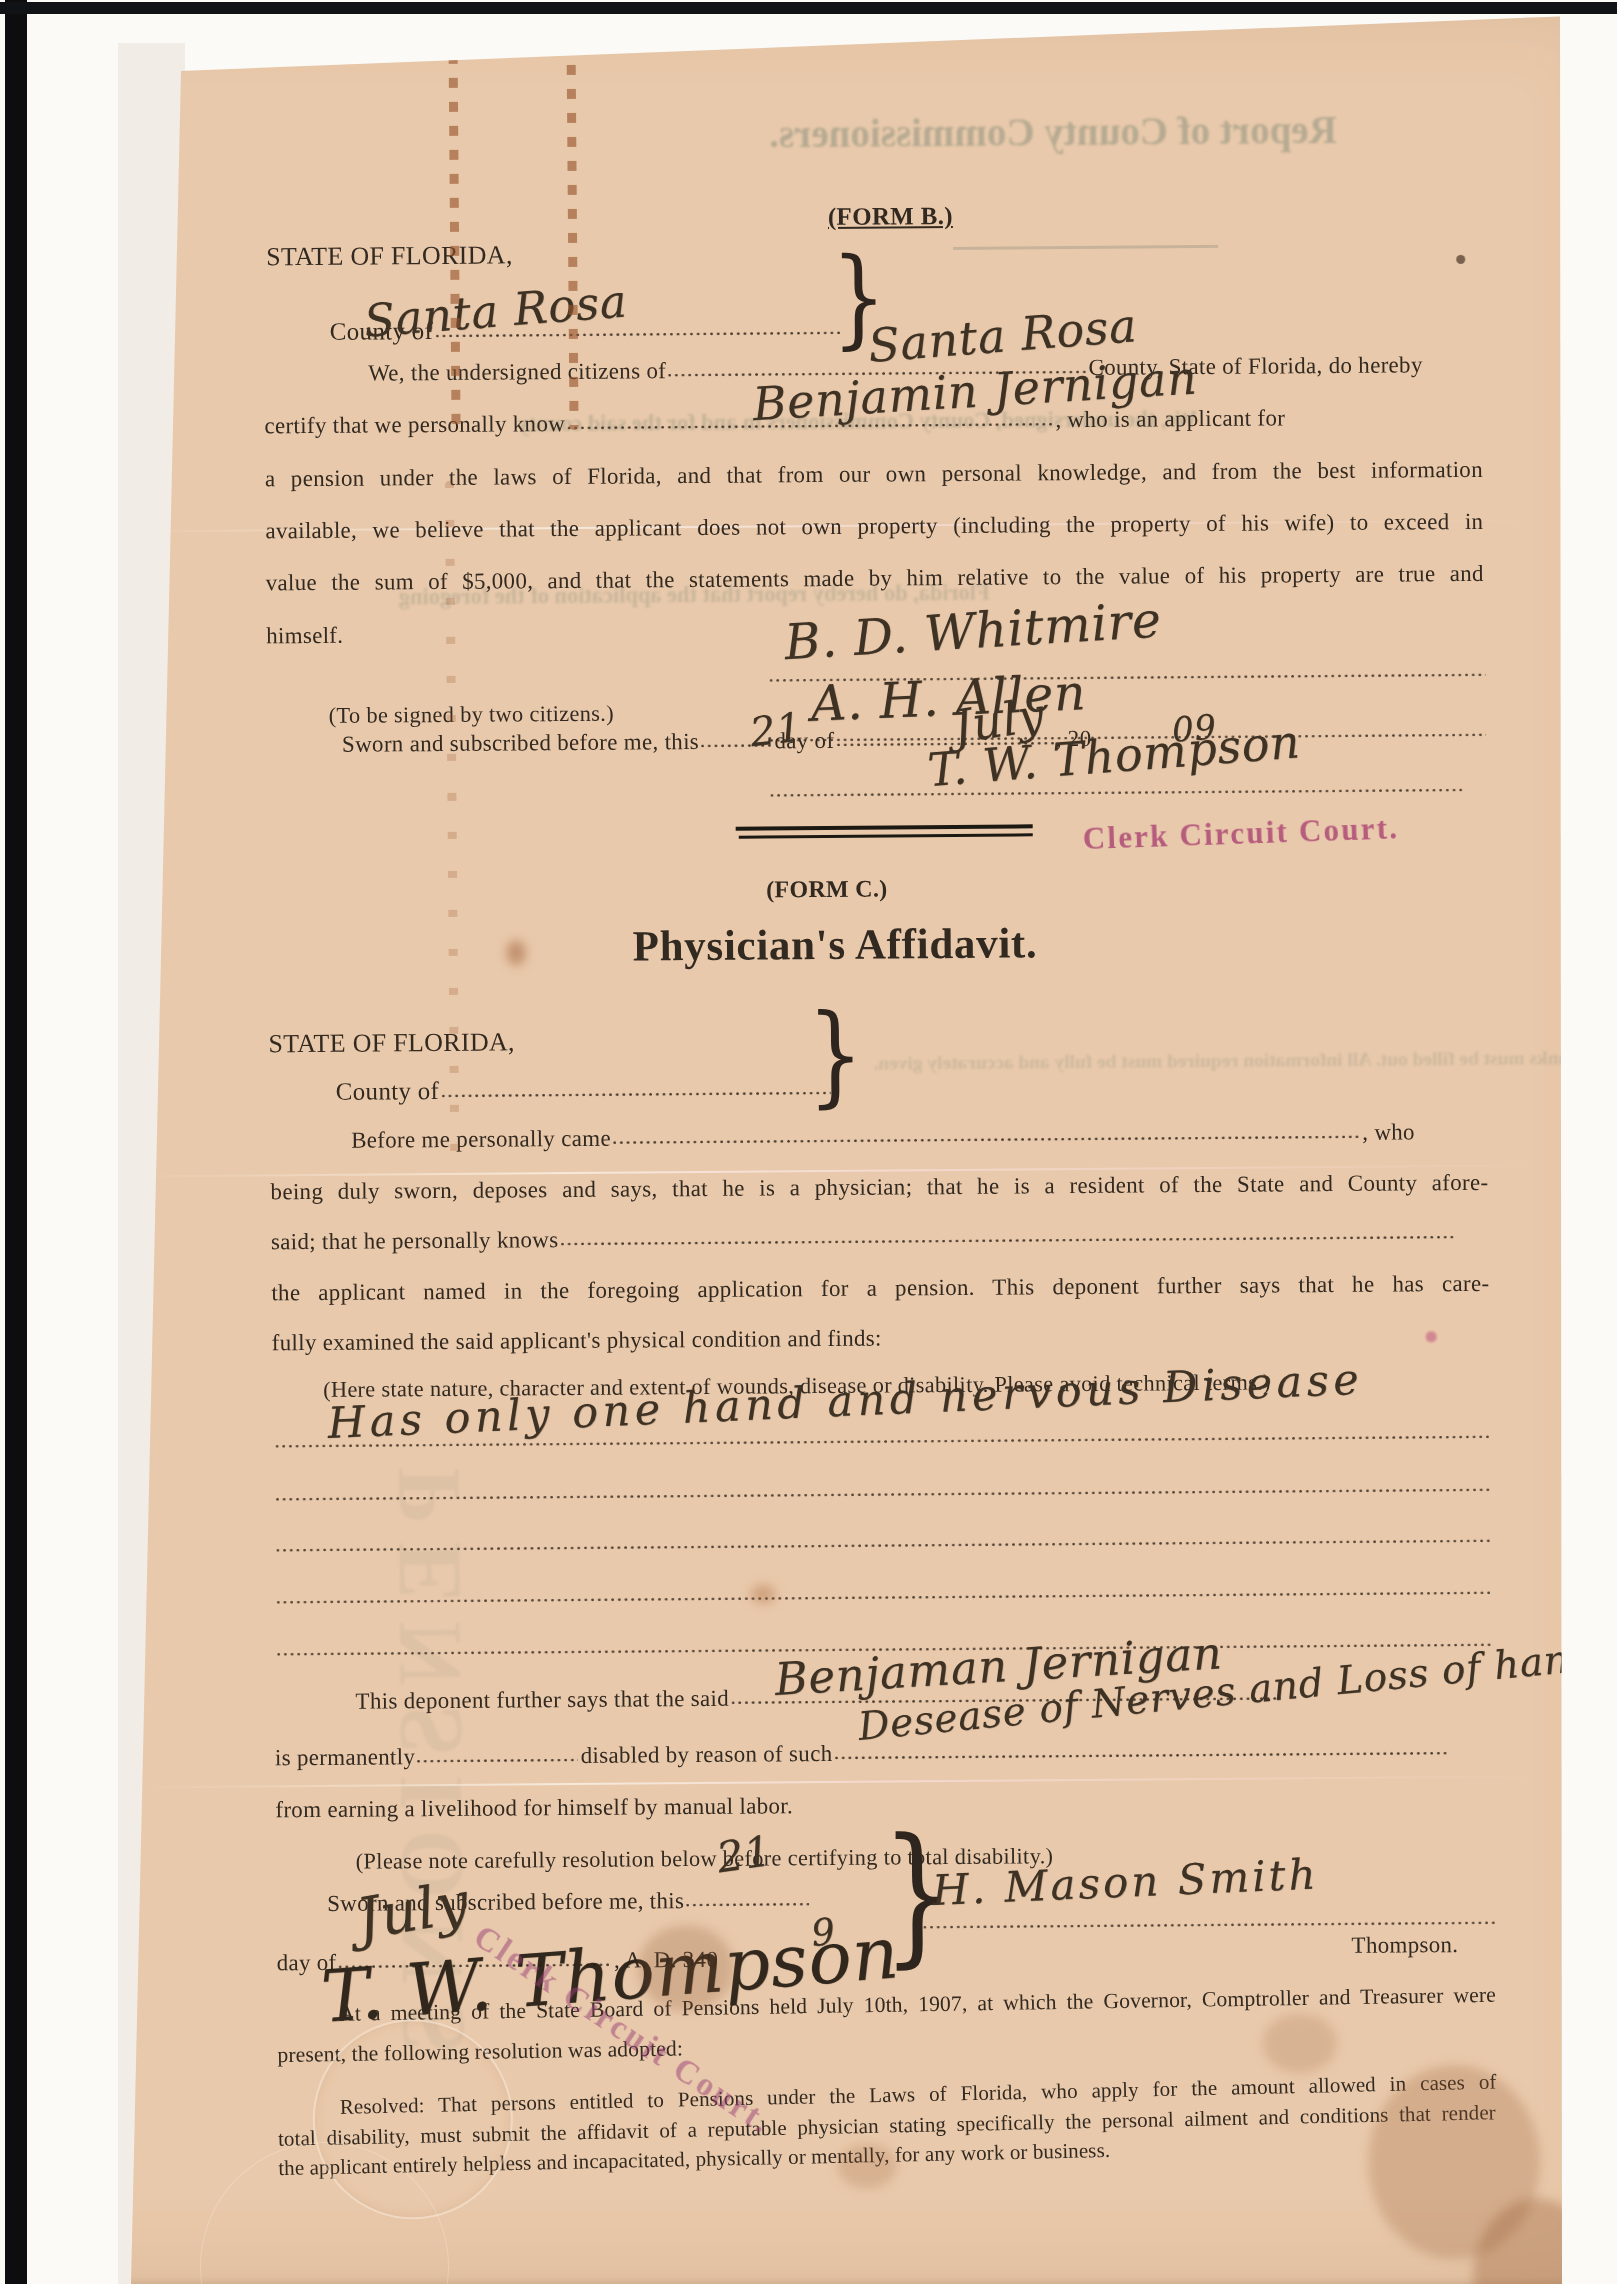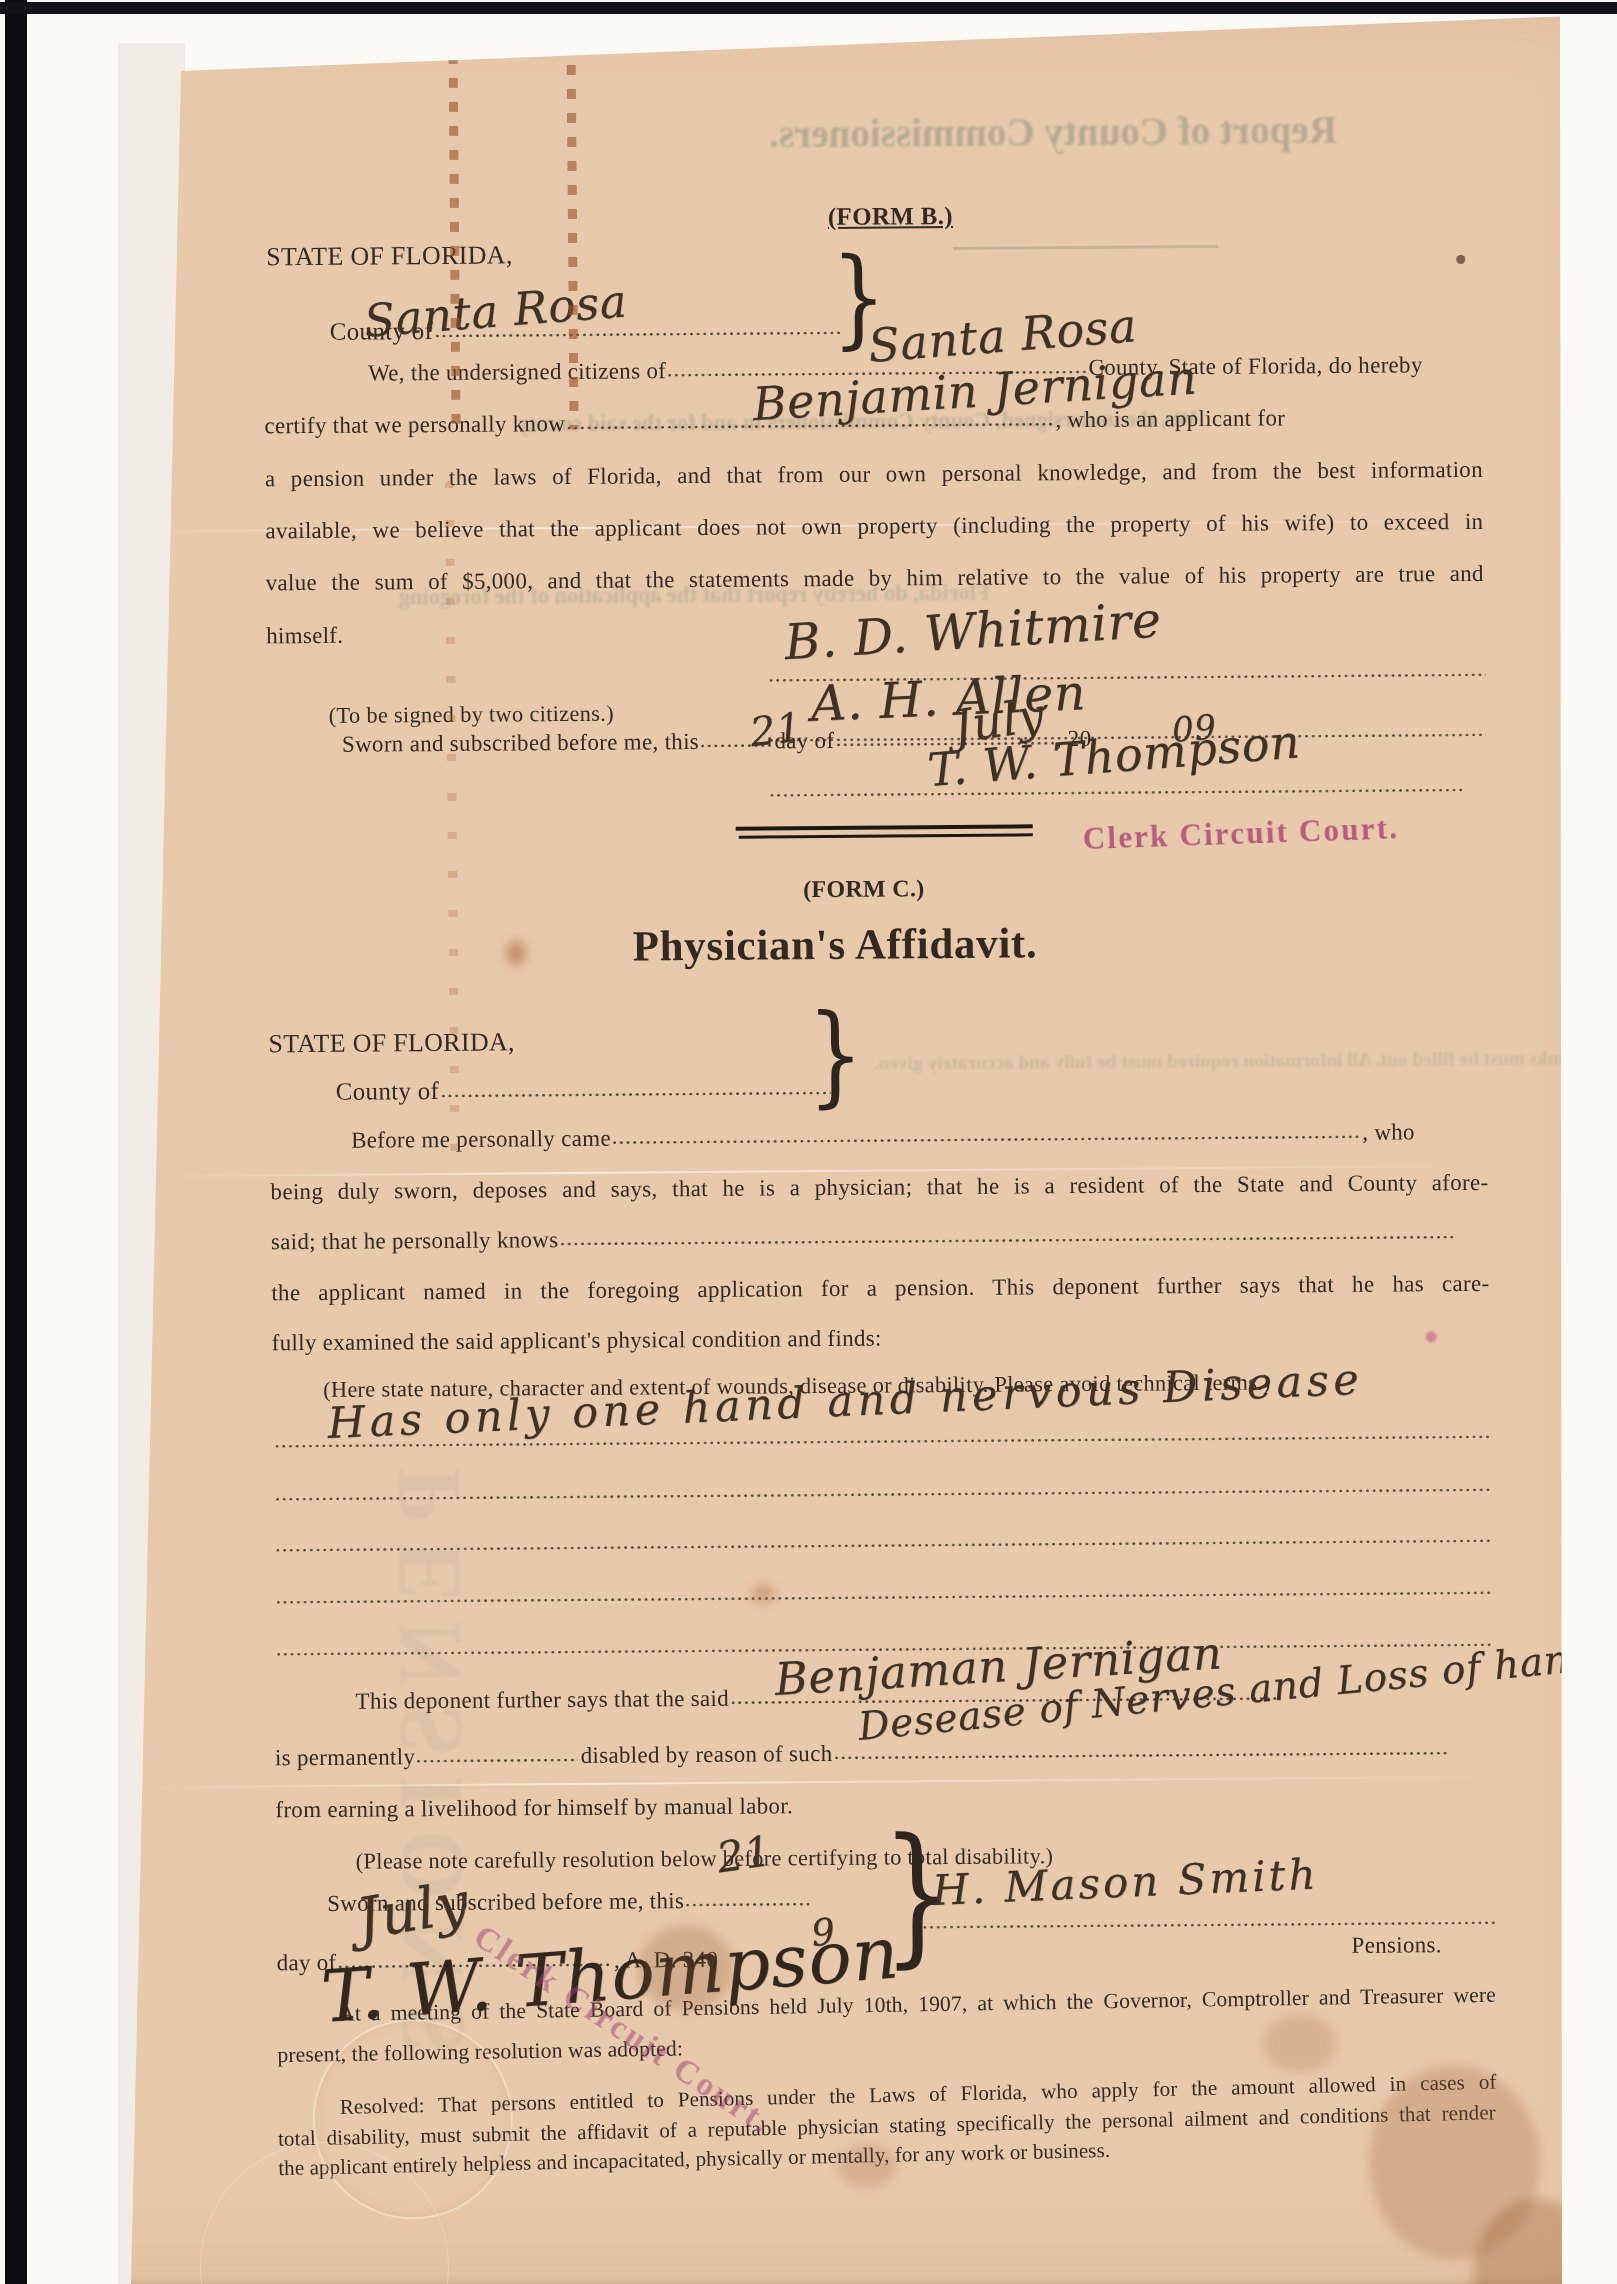--- a/index.html
+++ b/index.html
@@ -106,21 +106,21 @@
       <div class="hw" style="left:1175px;top:711px;font-size:34px;transform:rotate(-4deg);">09</div>
 
       <div class="dotline" style="left:773px;top:793px;width:695px;"></div>
       <div class="hw" style="left:930px;top:731px;font-size:46px;transform:rotate(-4deg);">T. W. Thompson</div>
 
       <div class="stamp" style="left:1085px;top:819px;font-size:31px;color:rgba(173,73,116,.85);letter-spacing:2.2px;transform:rotate(-1.5deg);filter:blur(0.3px);">Clerk Circuit Court.</div>
 
       <div class="divider" style="left:738px;top:826px;width:297px;height:3.7px;"></div>
       <div class="divider" style="left:741px;top:835px;width:294px;height:3px;"></div>
 
-      <div class="t b" style="left:805px;top:876px;font-size:24px;">(FORM C.)</div>
+      <div class="t b" style="left:768px;top:876px;font-size:24px;">(FORM C.)</div>
 
       <div class="t b" style="left:634px;top:920px;font-size:43px;letter-spacing:0.7px;">Physician's Affidavit.</div>
 
       <div class="t" style="left:269px;top:1025px;font-size:26px;">STATE OF FLORIDA,</div>
       <div class="t" style="left:336px;top:1074px;font-size:25px;">
         <span>County of</span><span class="dots" style="width:389px;"></span>
       </div>
       <div class="brace" style="left:808px;top:1003px;font-size:88px;transform:scaleY(1.25);">}</div>
 
       <div class="t" style="left:351px;top:1124px;font-size:23px;">
@@ -163,21 +163,21 @@
       <div class="t" style="left:321px;top:1887px;font-size:23px;">
         <span>Sworn and subscribed before me, this</span><span class="dots" style="width:123px;"></span>
       </div>
       <div class="hw" style="left:711px;top:1829px;font-size:42px;transform:rotate(-8deg);">21</div>
 
       <div class="brace" style="left:876px;top:1829px;font-size:112px;transform:scaleY(1.35);">}</div>
 
       <div class="hw" style="left:926px;top:1860px;font-size:42px;transform:rotate(-2deg);letter-spacing:3px;">H. Mason Smith</div>
       <div class="dotline" style="left:917px;top:1926px;width:572px;"></div>
 
-      <div class="t" style="left:1345px;top:1937px;font-size:23px;">Pensions.</div>
+      <div class="t" style="left:1345px;top:1937px;font-size:23px;">Thompson.</div>
 
       <div class="t" style="left:270px;top:1946px;font-size:23px;">
         <span>day of</span><span class="dots" style="width:273px;"></span><span>, A. D. 340</span>
       </div>
       <div class="hw" style="left:350px;top:1874px;font-size:57px;transform:rotate(-9deg);">July</div>
       <div class="hw" style="left:805px;top:1911px;font-size:37px;transform:rotate(-5deg);">9</div>
 
       <div class="hw" style="left:314px;top:1931px;font-size:72px;transform:rotate(-4deg);color:rgba(38,30,21,.9);">T. W. Thompson</div>
 
       <div class="t just small" style="left:332px;top:1993px;width:1157px;font-size:21.7px;transform:rotate(-0.5deg);">At a meeting of the State Board of Pensions held July 10th, 1907, at which the Governor, Comptroller and Treasurer were</div>

